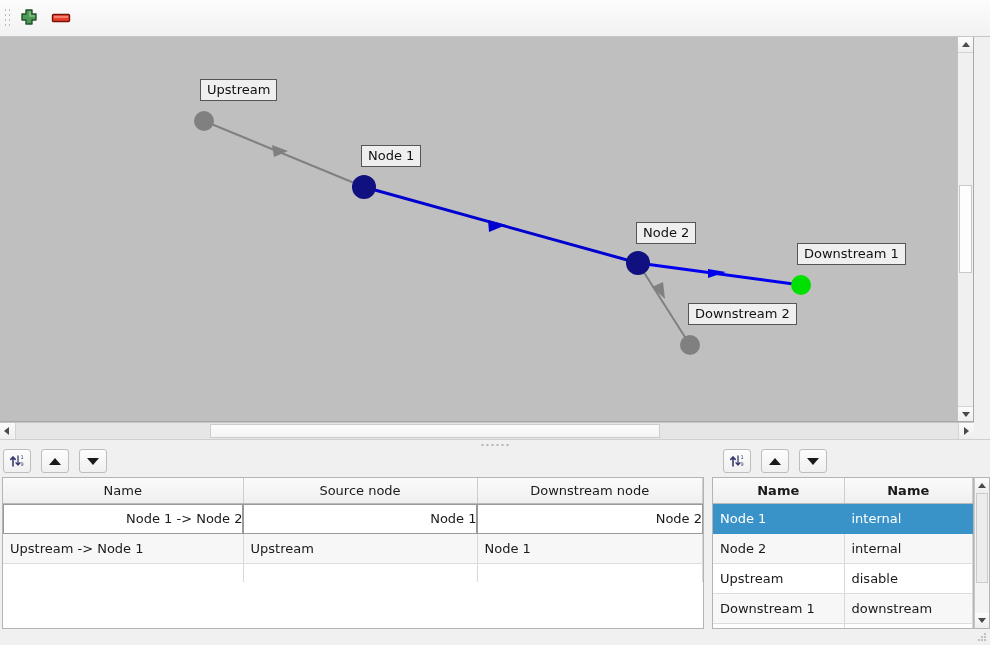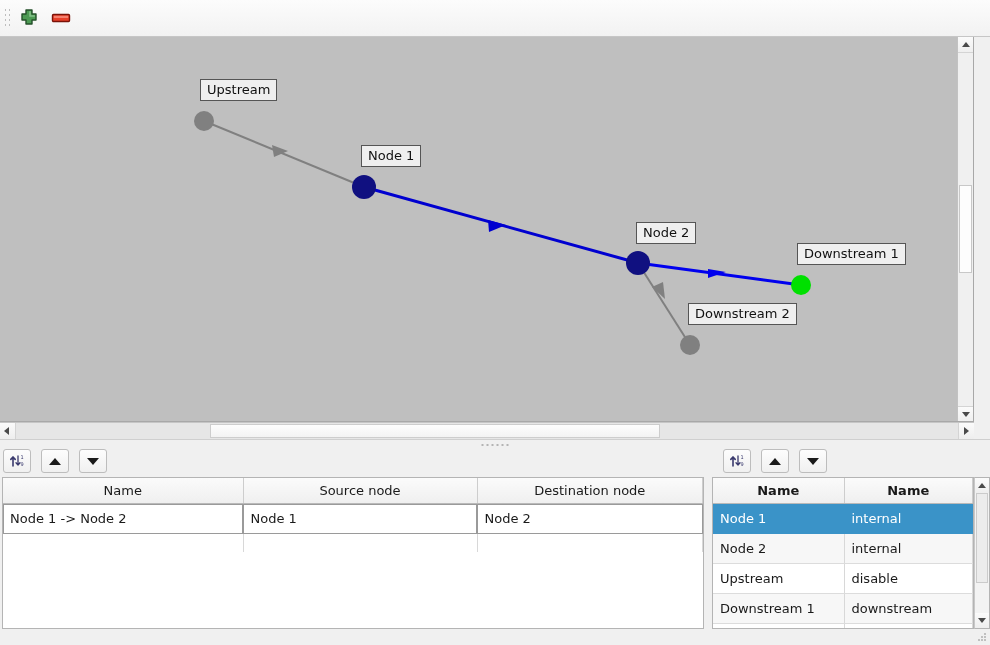--- a/index.html
+++ b/index.html
@@ -222,21 +222,21 @@
   table.grid td {
     height: 29px;
     padding: 0 0 0 7px;
     border-right: 1px solid #d8d8d8;
     border-bottom: 1px solid #dcdcdc;
     overflow: hidden;
     white-space: nowrap;
     text-overflow: ellipsis;
   }
   tr.alt td { background: #f7f7f7; }
-  tr.focus td { outline: 1px solid #9a9a9a; outline-offset: -1px; }
+  tr.focus td { outline: 1px solid #9a9a9a; outline-offset: -1px; text-align: right; }
   tr.selected td { background: #3a93c8; color: #ffffff; border-right-color: #3a93c8; border-bottom-color: #3a93c8; }
   tr.empty td { height: 18px; border-bottom: none; }
 
   .rscroll {
     position: absolute;
     right: 0; top: 30px; bottom: 22px;
     width: 16px;
     background: #f3f3f3;
     border: 1px solid #b4b4b4;
     border-left: 1px solid #c8c8c8;
@@ -393,28 +393,33 @@
       <table class="grid">
         <colgroup>
             <col style="width:240px">
             <col style="width:234px">
             <col>
           </colgroup>
         <thead>
           <tr>
             <th>Name</th>
             <th>Source node</th>
-            <th>Destination node</th>
+            <th>Downstream node</th>
           </tr>
         </thead>
         <tbody>
           <tr class="focus">
             <td>Node 1 -&gt; Node 2</td>
             <td>Node 1</td>
             <td>Node 2</td>
+          </tr>
+          <tr class="alt">
+            <td>Upstream -&gt; Node 1</td>
+            <td>Upstream</td>
+            <td>Node 1</td>
           </tr>
           <tr class="empty">
             <td></td>
               <td></td>
               <td></td>
           </tr>
         </tbody>
       </table>
     </div>
   </div>

